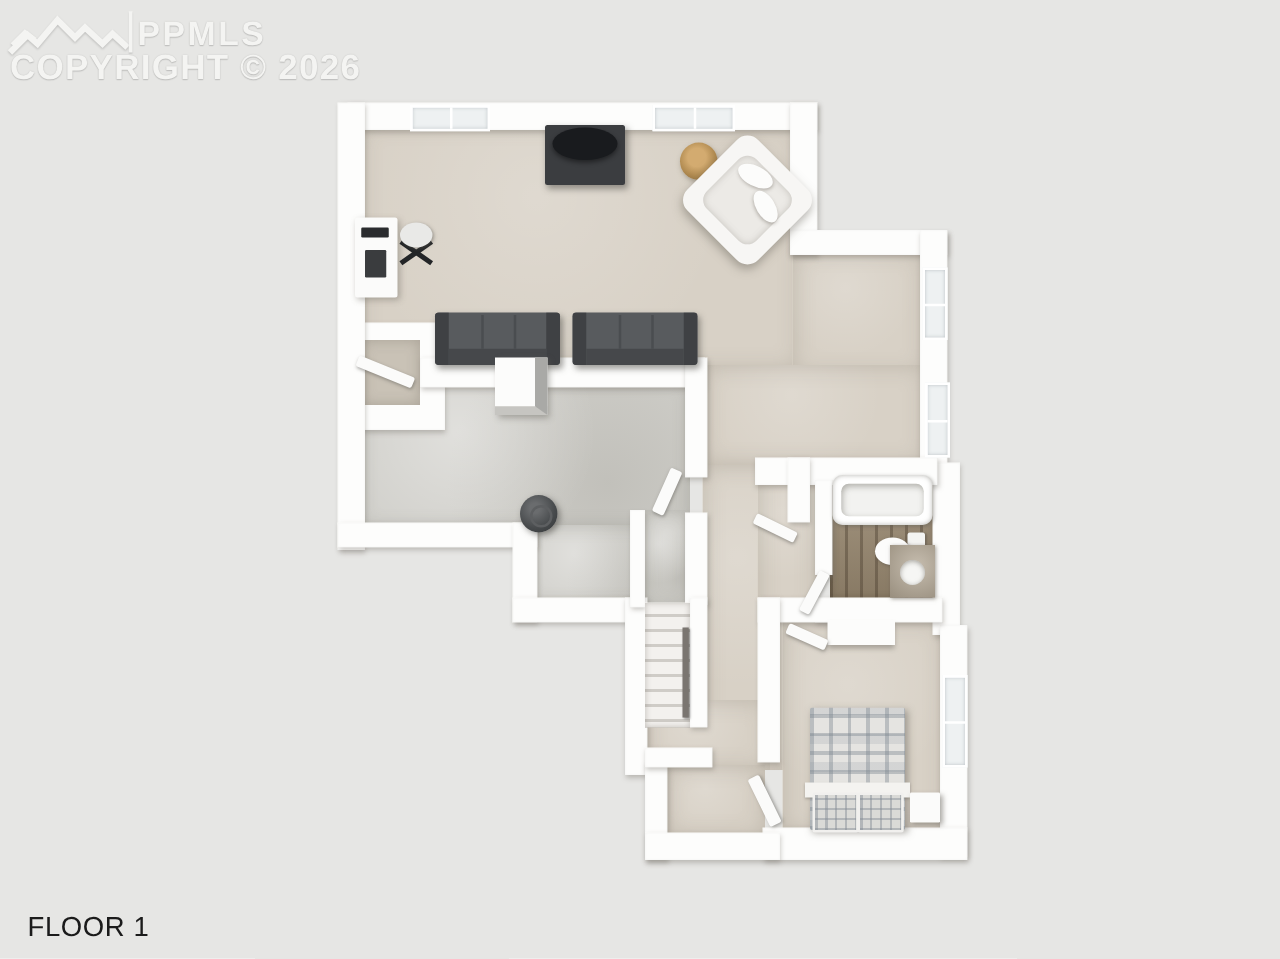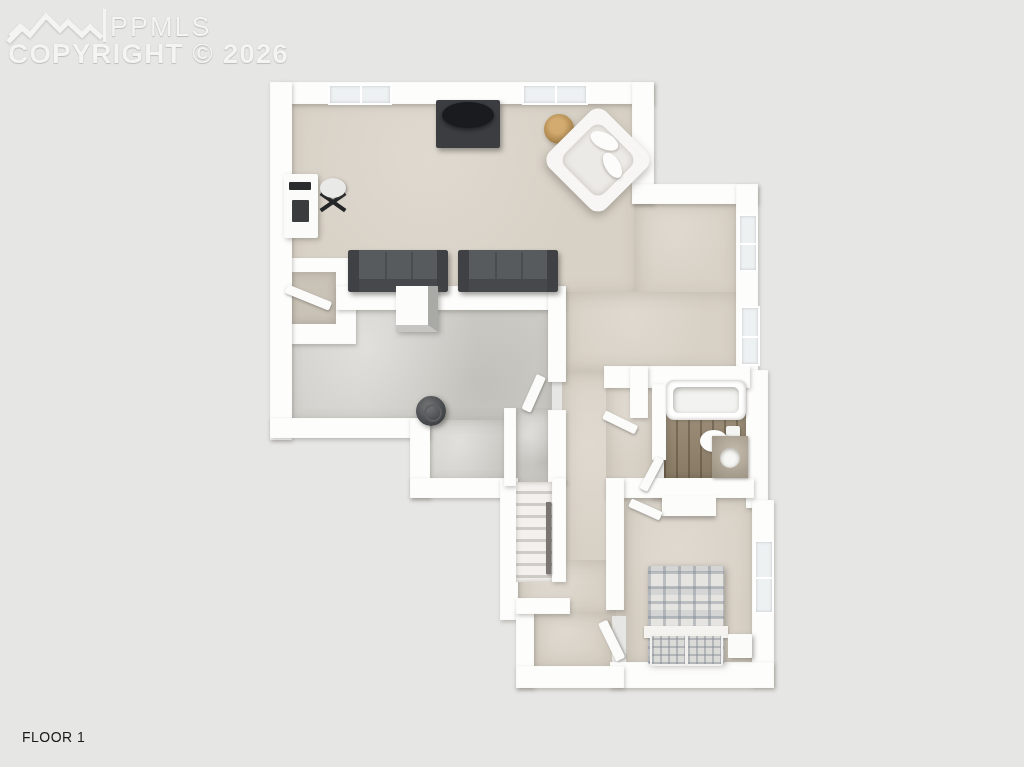--- a/index.html
+++ b/index.html
@@ -97,30 +97,30 @@
       repeating-linear-gradient(0deg, rgba(130,138,148,.45) 0 2px, rgba(0,0,0,0) 2px 8px),
       repeating-linear-gradient(90deg, rgba(130,138,148,.45) 0 2px, rgba(0,0,0,0) 2px 8px);
     border:2px solid #f1f0ee; border-radius:2px;
   }
   .nightstand{background:#fbfbfa; box-shadow:2px 2px 4px rgba(100,96,88,.5); border-radius:1px;}
   .shelf{background:#fcfcfb; box-shadow:0 3px 4px rgba(100,96,88,.45);}
 
   
   #watermark{position:absolute; left:6px; top:4px; width:230px; height:60px; color:var(--watermark-text,#f4f4f2);}
   #wm-brand{
-    position:absolute; left:104px; top:8px; font-size:27px; font-weight:normal; letter-spacing:2px;
+    position:absolute; left:104px; top:8px; font-size:27px; font-weight:bold; letter-spacing:2px;
     text-shadow:0 0 1px #bdbdbb, 0 1px 1px rgba(0,0,0,.18);
   }
   #wm-copy{
     position:absolute; left:2px; top:34px; font-size:28px; font-weight:bold; letter-spacing:1px;
     text-shadow:0 0 1px #bdbdbb, 0 1px 1px rgba(0,0,0,.18); white-space:nowrap;
   }
   #wm-divider{position:absolute; left:97px; top:5px; width:3px; height:33px; background:var(--watermark-text,#f4f4f2); box-shadow:0 1px 1px rgba(0,0,0,.15);}
   #floor-label{
-    position:absolute; left:22px; top:729px; font-size:14px; color:var(--label-text,#1b1b1b); letter-spacing:.5px;
+    position:absolute; left:22px; top:729px; font-size:22px; color:var(--label-text,#1b1b1b); letter-spacing:.5px;
   }
 </style>
 </head>
 <body>
 
 <div id="stage">
   <div id="plan">
 
     <div class="abs carpet" style="left:288px;top:98px;width:352px;height:198px;"></div>
     <div class="abs carpet" style="left:634px;top:200px;width:106px;height:100px;"></div>

